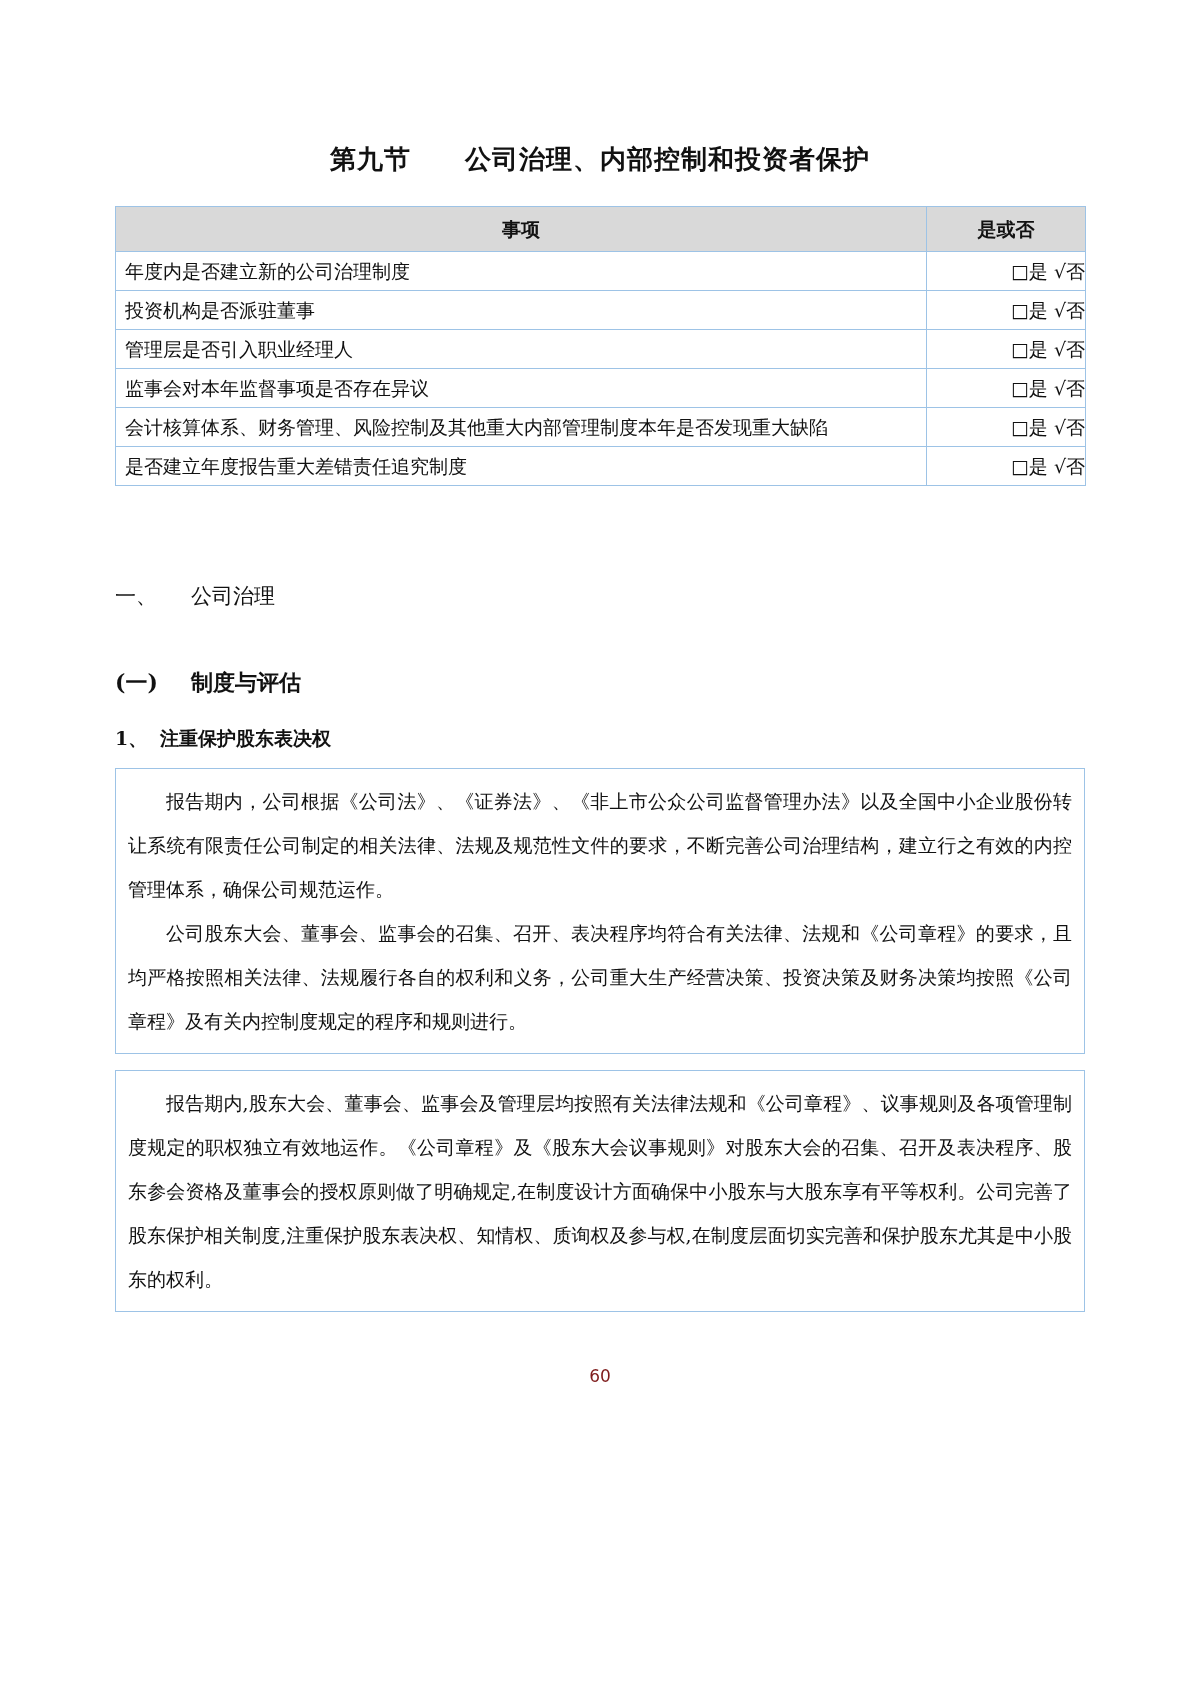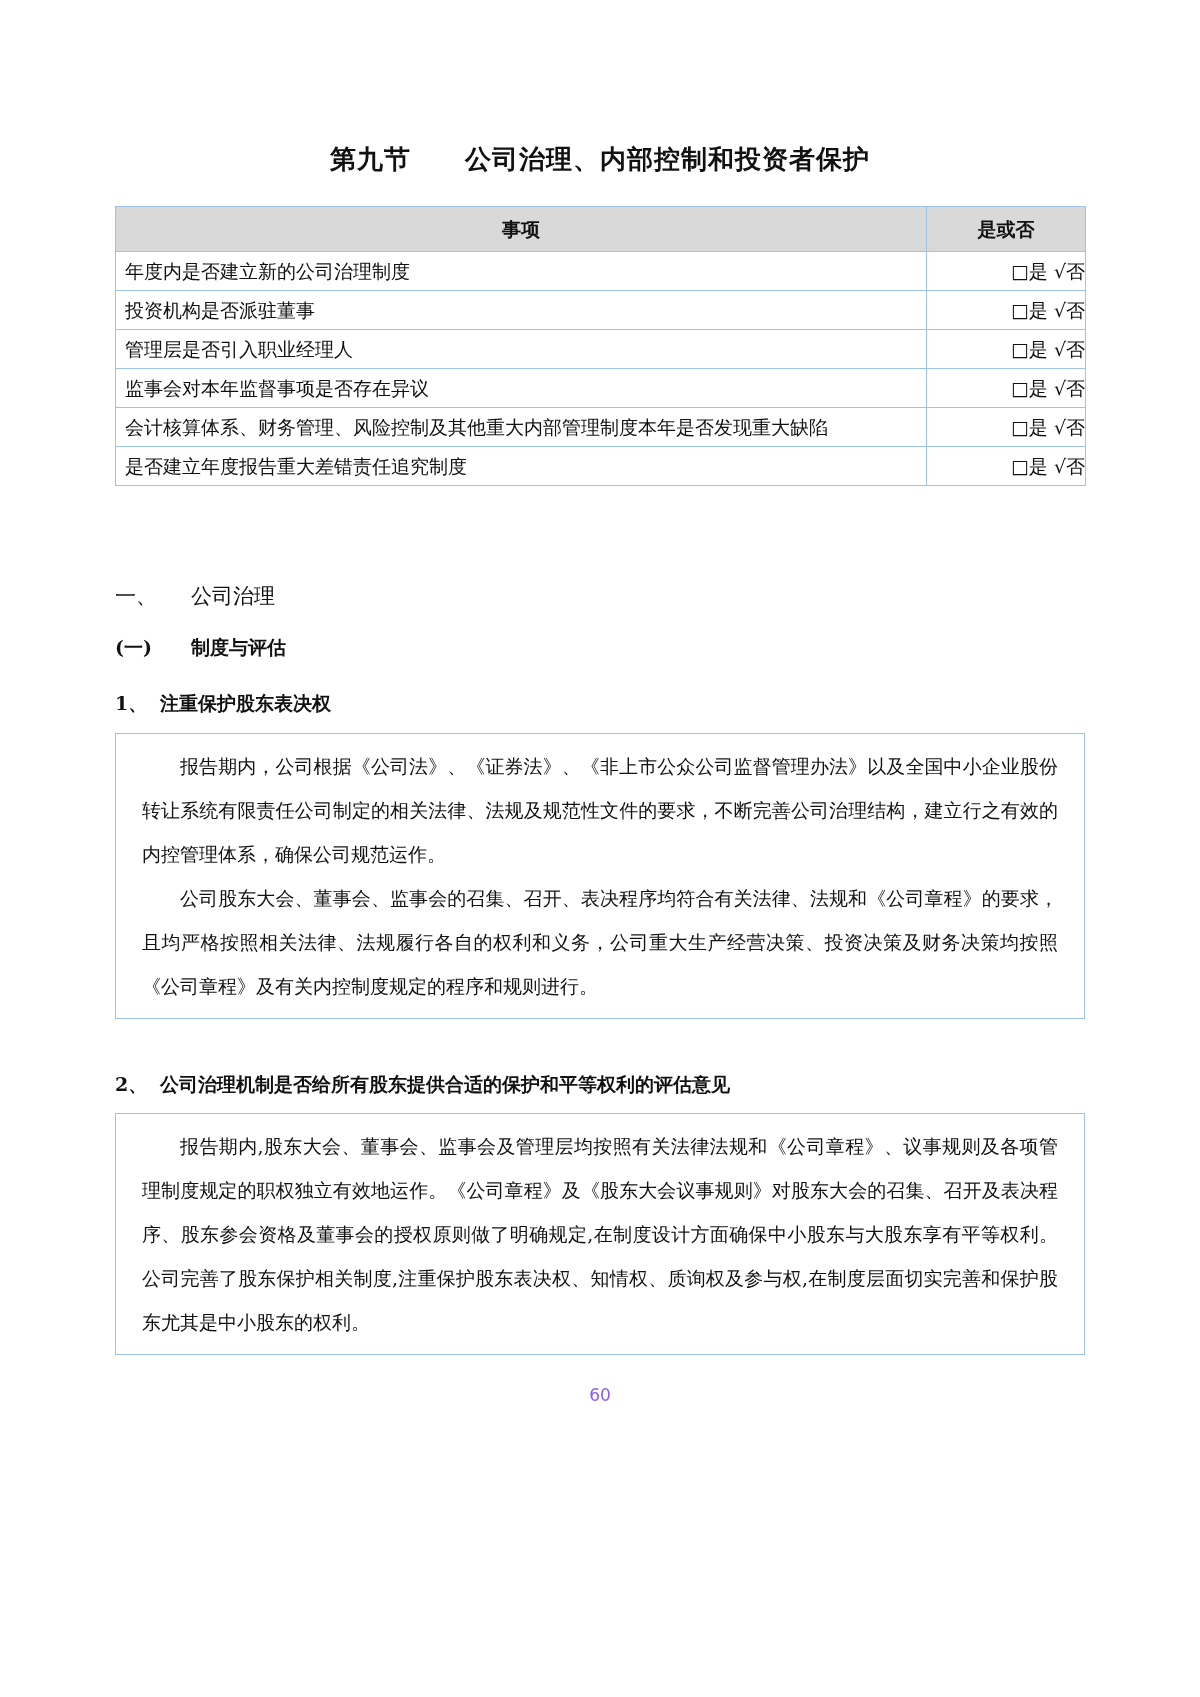--- a/index.html
+++ b/index.html
@@ -59,52 +59,52 @@
   col.c-item { width: 811px; }
   col.c-answer { width: 159px; }
   
   .h-level1 {
     margin-top: 96px;
     font-size: 21px;
     font-weight: normal;
     line-height: 28px;
   }
   .h-level2 {
-    margin-top: 24px;
-    font-size: 19px;
+    margin-top: 59px;
+    font-size: 22px;
     font-weight: bold;
     line-height: 26px;
   }
   .h-level3 {
     margin-top: 30px;
     font-size: 19px;
     font-weight: bold;
     line-height: 26px;
   }
   .h-num-wide { display: inline-block; min-width: 76px; }
   .h-num-narrow { display: inline-block; min-width: 45px; }
   
   .text-box {
     border: 1px solid #9DC3E6;
-    padding: 10px 26px;
+    padding: 10px 12px;
     font-size: 19px;
     line-height: 44px;
     text-align: justify;
   }
   .text-box-1 { margin-top: 17px; }
   .text-box-2 { margin-top: 16px; }
   .text-box p { text-indent: 2em; }
   .h-clause2 { margin-top: 52px; }
   
   .page-number {
-    margin-top: 30px;
+    margin-top: 54px;
     text-align: center;
     font-family: "DejaVu Sans", "Liberation Sans", sans-serif;
     font-size: 17px;
-    color: #8b5cf6;
+    color: #7f1d1d;
   }
 </style>
 </head>
 <body>
 
 <div class="page">
   <div class="content">
 
     <div class="doc-title">第九节　　公司治理、内部控制和投资者保护</div>
 
@@ -157,23 +157,20 @@
 
     <div class="h-level3">
       <span class="h-num-narrow">1、</span><span>注重保护股东表决权</span>
     </div>
 
     <div class="text-box text-box-1">
       <p>报告期内，公司根据《公司法》、《证券法》、《非上市公众公司监督管理办法》以及全国中小企业股份转让系统有限责任公司制定的相关法律、法规及规范性文件的要求，不断完善公司治理结构，建立行之有效的内控管理体系，确保公司规范运作。</p>
       <p>公司股东大会、董事会、监事会的召集、召开、表决程序均符合有关法律、法规和《公司章程》的要求，且均严格按照相关法律、法规履行各自的权利和义务，公司重大生产经营决策、投资决策及财务决策均按照《公司章程》及有关内控制度规定的程序和规则进行。</p>
     </div>
 
-    <div class="h-level3 h-clause2">
-      <span class="h-num-narrow">2、</span><span>公司治理机制是否给所有股东提供合适的保护和平等权利的评估意见</span>
-    </div>
 
     <div class="text-box text-box-2">
       <p>报告期内,股东大会、董事会、监事会及管理层均按照有关法律法规和《公司章程》、议事规则及各项管理制度规定的职权独立有效地运作。《公司章程》及《股东大会议事规则》对股东大会的召集、召开及表决程序、股东参会资格及董事会的授权原则做了明确规定,在制度设计方面确保中小股东与大股东享有平等权利。公司完善了股东保护相关制度,注重保护股东表决权、知情权、质询权及参与权,在制度层面切实完善和保护股东尤其是中小股东的权利。</p>
     </div>
 
     <div class="page-number">60</div>
 
   </div>
 </div>
 

